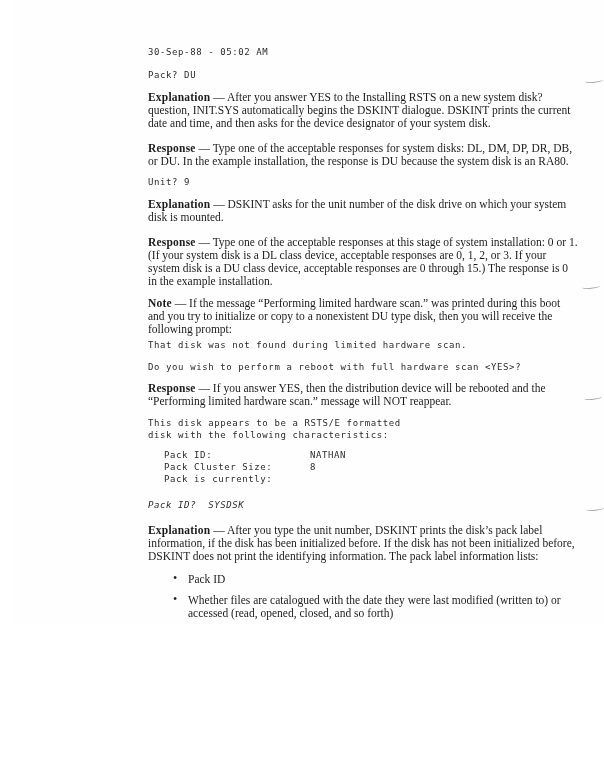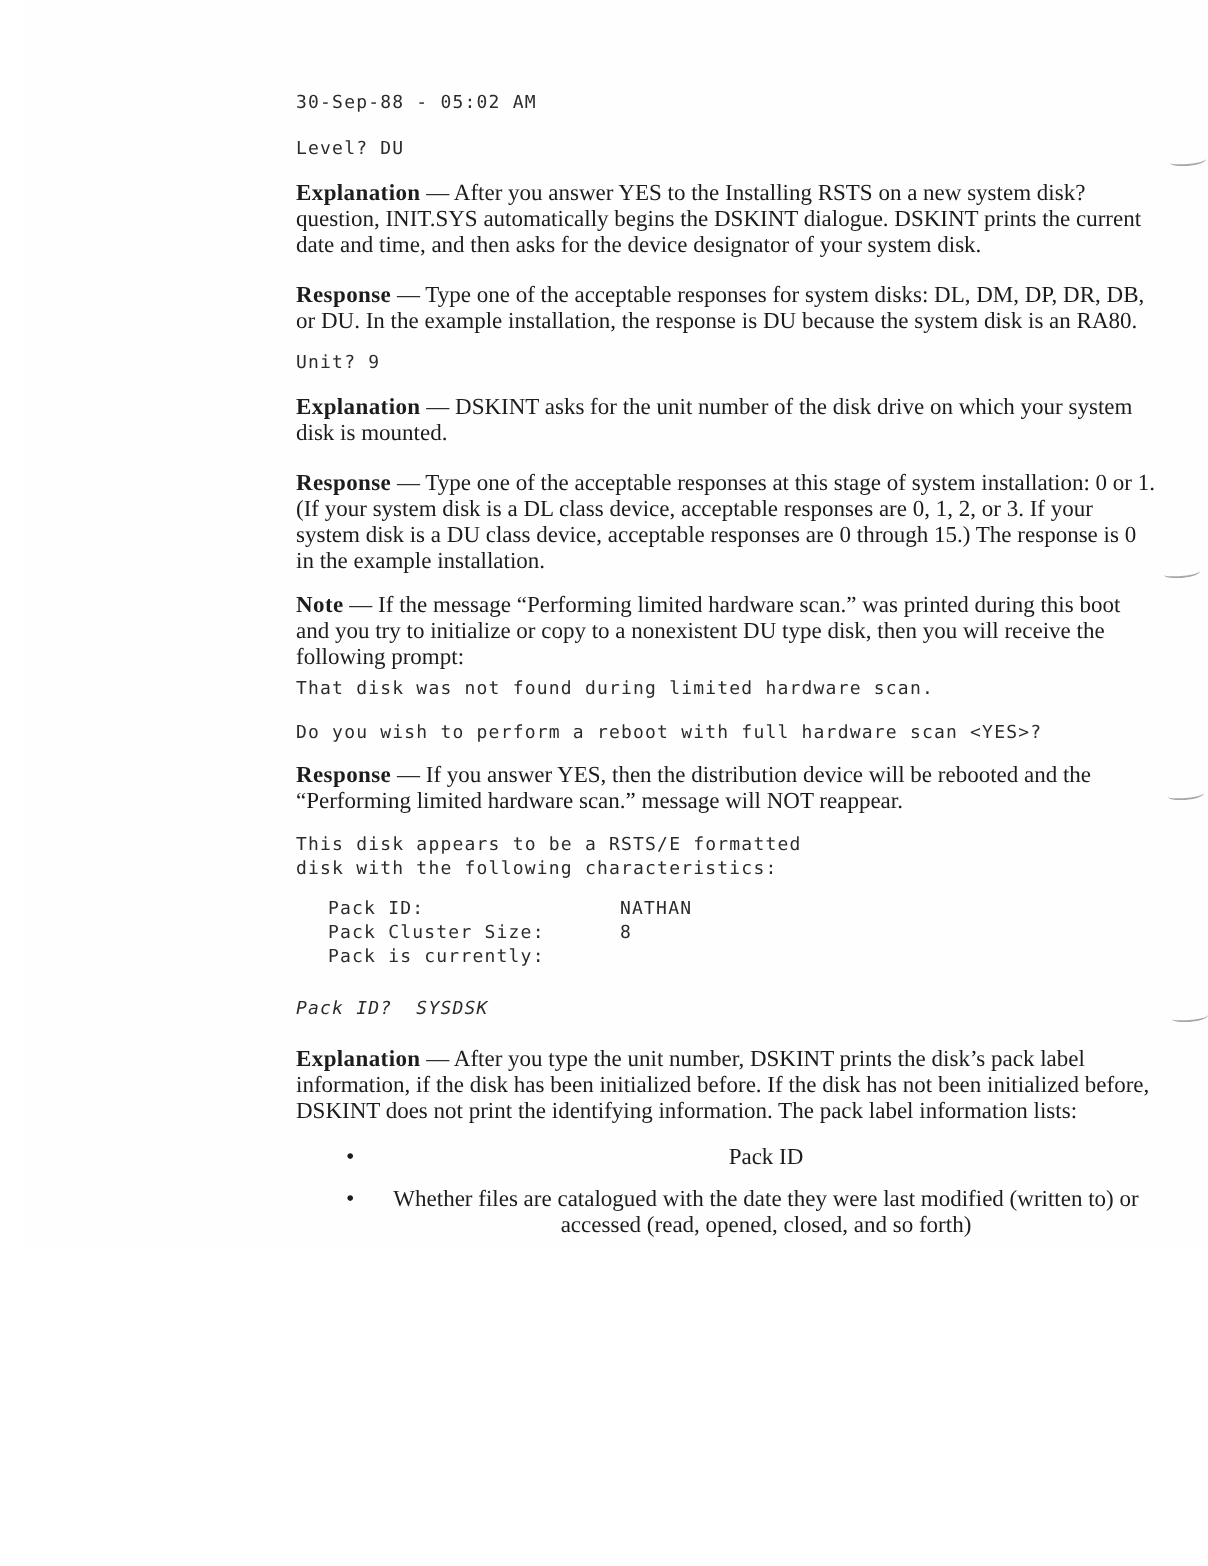--- a/index.html
+++ b/index.html
@@ -42,21 +42,21 @@
   p.body b { letter-spacing:0.2px; }
   p.m9  { margin-bottom:9px; }
   p.m4  { margin-bottom:4px; }
   p.m10 { margin-bottom:10px; }
   .em { }
   ul.bullets {
     list-style:none; margin:0 0 0 25px; padding:0;
     font-size:11.5px; line-height:13px;
   }
   ul.bullets li {
-    position:relative; padding-left:15px; margin-bottom:8px;text-align:center;
+    position:relative; padding-left:15px; margin-bottom:8px;
   }
   ul.bullets li::before {
     content:"\2022";
     position:absolute; left:0; top:-1px;
     font-size:12px;
   }
   .footer {
     position:absolute; left:47px; top:727px;
     font-family:"Liberation Sans", sans-serif;
     font-weight:bold; font-size:11px; color:#222;
@@ -72,21 +72,21 @@
   }
 </style>
 </head>
 <body>
 
 <div class="page">
 
   <div class="content">
 
     <div class="mono dt">30-Sep-88 - 05:02 AM</div>
-    <div class="mono diskp">Level? DU</div>
+    <div class="mono diskp">Pack? DU</div>
 
     <p class="body"><b>Explanation</b> <span>— After you answer YES to the Installing RSTS on a new system disk? question, INIT.SYS automatically begins the DSKINT dialogue. DSKINT prints the current date and time, and then asks for the device designator of your system disk.</span></p>
 
     <p class="body m9"><b>Response</b> <span>— Type one of the acceptable responses for system disks: DL, DM, DP, DR, DB, or DU. In the example installation, the response is DU because the system disk is an RA80.</span></p>
 
     <div class="mono unitp">Unit? 9</div>
 
     <p class="body"><b>Explanation</b> <span>— DSKINT asks for the unit number of the disk drive on which your system disk is mounted.</span></p>
 
     <p class="body m9"><b>Response</b> <span>— Type one of the acceptable responses at this stage of system installation: 0 or 1. (If your system disk is a DL class device, acceptable responses are 0, 1, 2, or 3. If your system disk is a DU class device, acceptable responses are 0 through 15.) The response is 0 in the example installation.</span></p>

